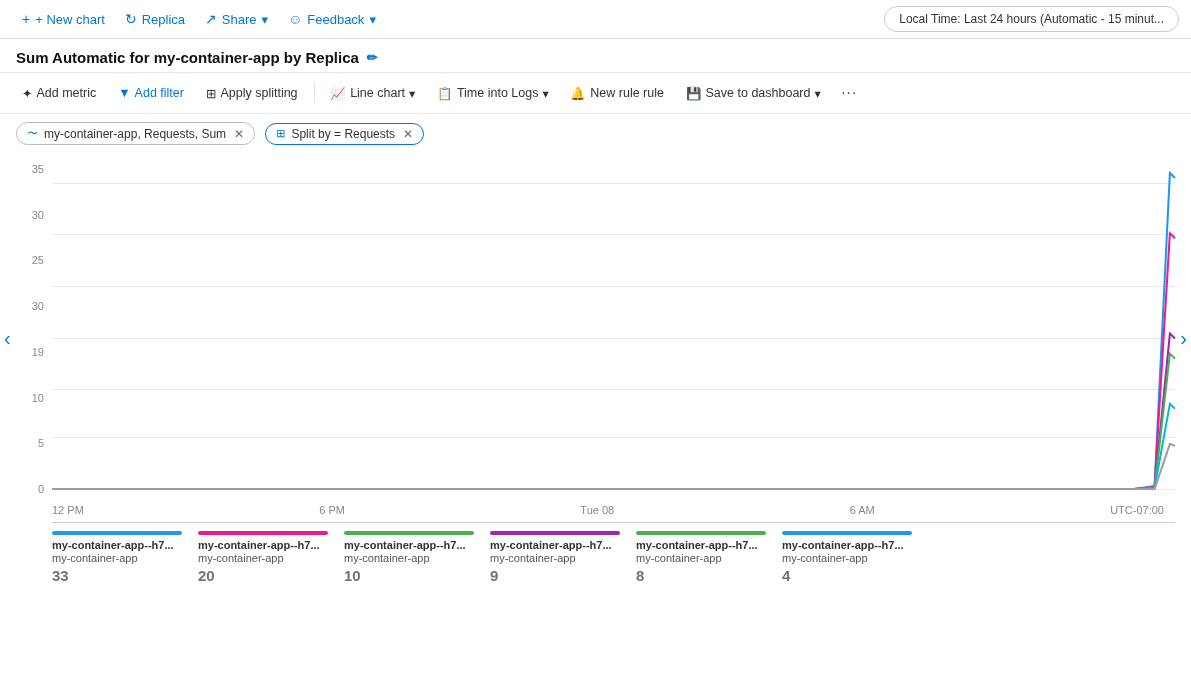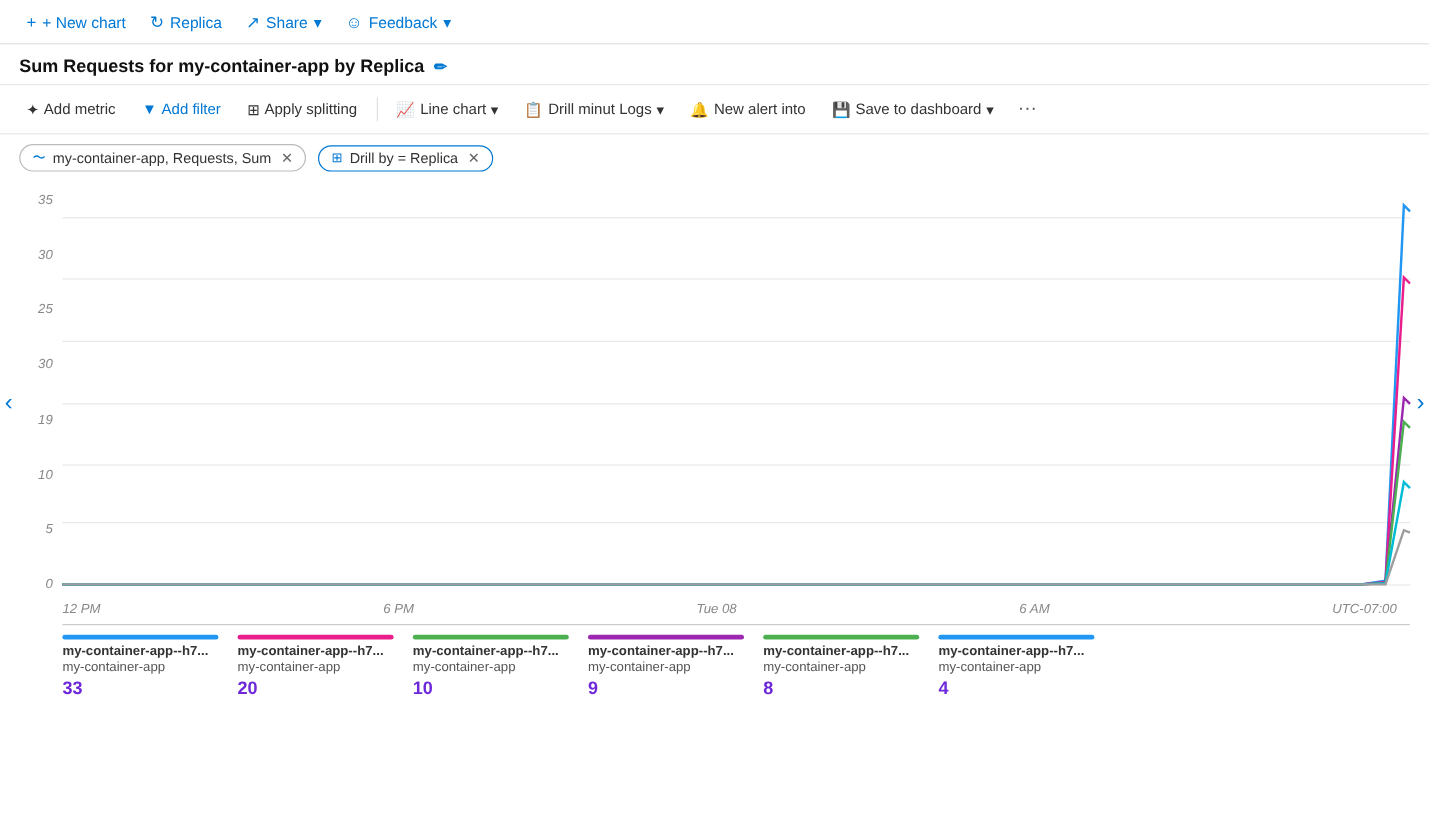--- a/index.html
+++ b/index.html
@@ -66,21 +66,21 @@
       cursor: pointer; color: #666; font-size: 12px; margin-left: 2px;
     }
     .filter-chip.split { border-color: #0078d4; }
 
     
     .chart-container {
       padding: 0 16px 0 16px;
       position: relative; height: 370px;
     }
     .chart-inner {
-      display: flex; height: 100%; width: 100%; font-style: italic;
+      display: flex; height: 100%; width: 100%;
     }
     .y-axis {
       display: flex; flex-direction: column; justify-content: space-between;
       padding: 10px 8px 28px 0; text-align: right; font-size: 11px; color: #888;
       width: 36px;
     }
     .chart-plot {
       flex: 1; position: relative;
       border-bottom: 1px solid #ccc;
     }
@@ -125,21 +125,21 @@
     }
     .legend-name {
       font-size: 11px; color: #333; font-weight: 600;
       white-space: nowrap; overflow: hidden; text-overflow: ellipsis;
     }
     .legend-sub {
       font-size: 11px; color: #555;
       white-space: nowrap; overflow: hidden; text-overflow: ellipsis;
     }
     .legend-value {
-      font-size: 15px; font-weight: 700; color: #6d28d9; margin-top: 2px;
+      font-size: 15px; font-weight: 700; color: #737373; margin-top: 2px;
     }
   </style>
 </head>
 <body>
 
 <div class="top-toolbar">
   <button class="toolbar-btn">
     <span class="icon">+</span>
     <span>+ New chart</span>
   </button>
@@ -151,24 +151,27 @@
     <span class="icon">↗</span>
     <span>Share</span>
     <span>▾</span>
   </button>
   <button class="toolbar-btn">
     <span class="icon">☺</span>
     <span>Feedback</span>
     <span>▾</span>
   </button>
   <div class="spacer"></div>
+  <button class="time-btn">
+    <span>Local Time: Last 24 hours (Automatic - 15 minut...</span>
+  </button>
 </div>
 
 <div class="page-title">
-  <span>Sum Requests for my-container-app by Replica</span>
+  <span>Sum Automatic for my-container-app by Replica</span>
   <span class="edit-icon">✏</span>
 </div>
 
 <div class="metric-toolbar">
   <button class="metric-btn">
     <span>✦</span>
     <span>Add metric</span>
   </button>
   <button class="metric-btn primary">
     <span style="color:#0078d4;">▼</span>
@@ -179,46 +182,46 @@
     <span>Apply splitting</span>
   </button>
   <div class="divider-v"></div>
   <button class="metric-btn">
     <span>📈</span>
     <span>Line chart</span>
     <span>▾</span>
   </button>
   <button class="metric-btn">
     <span>📋</span>
-    <span>Drill minut Logs</span>
+    <span>Time into Logs</span>
     <span>▾</span>
   </button>
   <button class="metric-btn">
     <span>🔔</span>
-    <span>New alert into</span>
+    <span>New rule rule</span>
   </button>
   <button class="metric-btn">
     <span>💾</span>
     <span>Save to dashboard</span>
     <span>▾</span>
   </button>
   <button class="more-btn">
     <span>···</span>
   </button>
 </div>
 
 <div class="filter-row">
   <div class="filter-chip">
     <span class="chip-icon">〜</span>
     <span>my-container-app, Requests, Sum</span>
     <span class="close-x">✕</span>
   </div>
   <div class="filter-chip split">
     <span class="chip-icon" style="color:#0078d4;">⊞</span>
-    <span>Drill by = Replica</span>
+    <span>Split by = Requests</span>
     <span class="close-x">✕</span>
   </div>
 </div>
 
 <div style="position:relative;">
   <button class="nav-arrow left">‹</button>
   <div class="chart-container">
     <div class="chart-inner">
 
       <div class="y-axis">

